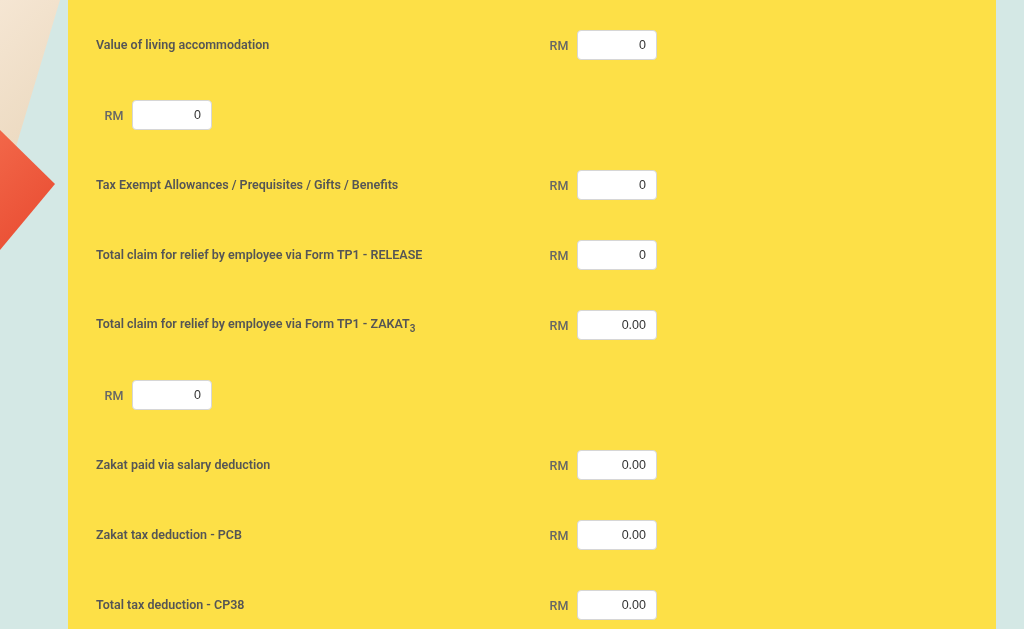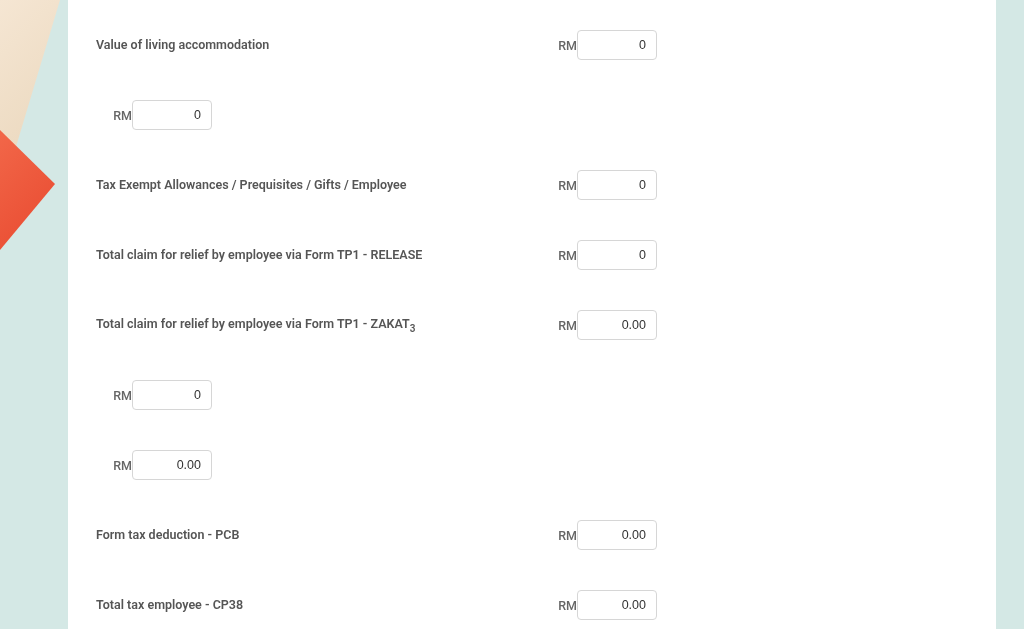--- a/index.html
+++ b/index.html
@@ -32,21 +32,21 @@
       height: 120px;
       background: linear-gradient(135deg, #f26749 0%, #e8492f 100%);
       clip-path: polygon(0 0, 100% 45%, 0 100%);
     }
     .card {
       position: absolute;
       left: 68px;
       top: 0;
       right: 28px;
       bottom: 0;
-      background: #ffffff;
+      background: #fde047;
       padding: 30px 12px 0 28px;
       overflow: hidden;
     }
     .form-row {
       display: flex;
       align-items: center;
       margin-bottom: 40px;
     }
     .form-label {
       flex: 0 0 445px;
@@ -57,21 +57,21 @@
     }
     .form-label sub {
       font-size: 10px;
       vertical-align: sub;
     }
     .currency-label {
       flex: 0 0 36px;
       font-size: 12.5px;
       font-weight: 500;
       color: #666;
-      text-align: right;
+      text-align: center;
     }
     .form-input {
       width: 80px;
       height: 30px;
       border: 1px solid #d6d6d6;
       border-radius: 4px;
       font-size: 12.5px;
       color: #333;
       text-align: right;
       padding: 0 10px;
@@ -91,21 +91,21 @@
     <div class="currency-label">RM</div>
     <input class="form-input" type="text" value="0" style="">
   </div>
 
   <div class="form-row">
     <div class="currency-label">RM</div>
     <input class="form-input" type="text" value="0" style="">
   </div>
 
   <div class="form-row">
-    <div class="form-label">Tax Exempt Allowances / Prequisites / Gifts / Employee</div>
+    <div class="form-label">Tax Exempt Allowances / Prequisites / Gifts / Benefits</div>
     <div class="currency-label">RM</div>
     <input class="form-input" type="text" value="0" style="">
   </div>
 
   <div class="form-row">
     <div class="form-label">Total claim for relief by employee via Form TP1 - RELEASE</div>
     <div class="currency-label">RM</div>
     <input class="form-input" type="text" value="0" style="">
   </div>
 
@@ -114,29 +114,30 @@
     <div class="currency-label">RM</div>
     <input class="form-input" type="text" value="0.00" style="">
   </div>
 
   <div class="form-row">
     <div class="currency-label">RM</div>
     <input class="form-input" type="text" value="0" style="">
   </div>
 
   <div class="form-row">
+    <div class="form-label">Zakat paid via salary deduction</div>
     <div class="currency-label">RM</div>
     <input class="form-input" type="text" value="0.00" style="">
   </div>
 
   <div class="form-row">
-    <div class="form-label">Form tax deduction - PCB</div>
+    <div class="form-label">Zakat tax deduction - PCB</div>
     <div class="currency-label">RM</div>
     <input class="form-input" type="text" value="0.00" style="">
   </div>
 
   <div class="form-row">
-    <div class="form-label">Total tax employee - CP38</div>
+    <div class="form-label">Total tax deduction - CP38</div>
     <div class="currency-label">RM</div>
     <input class="form-input" type="text" value="0.00" style="">
   </div>
 
 </div>
 
 </body></html>

